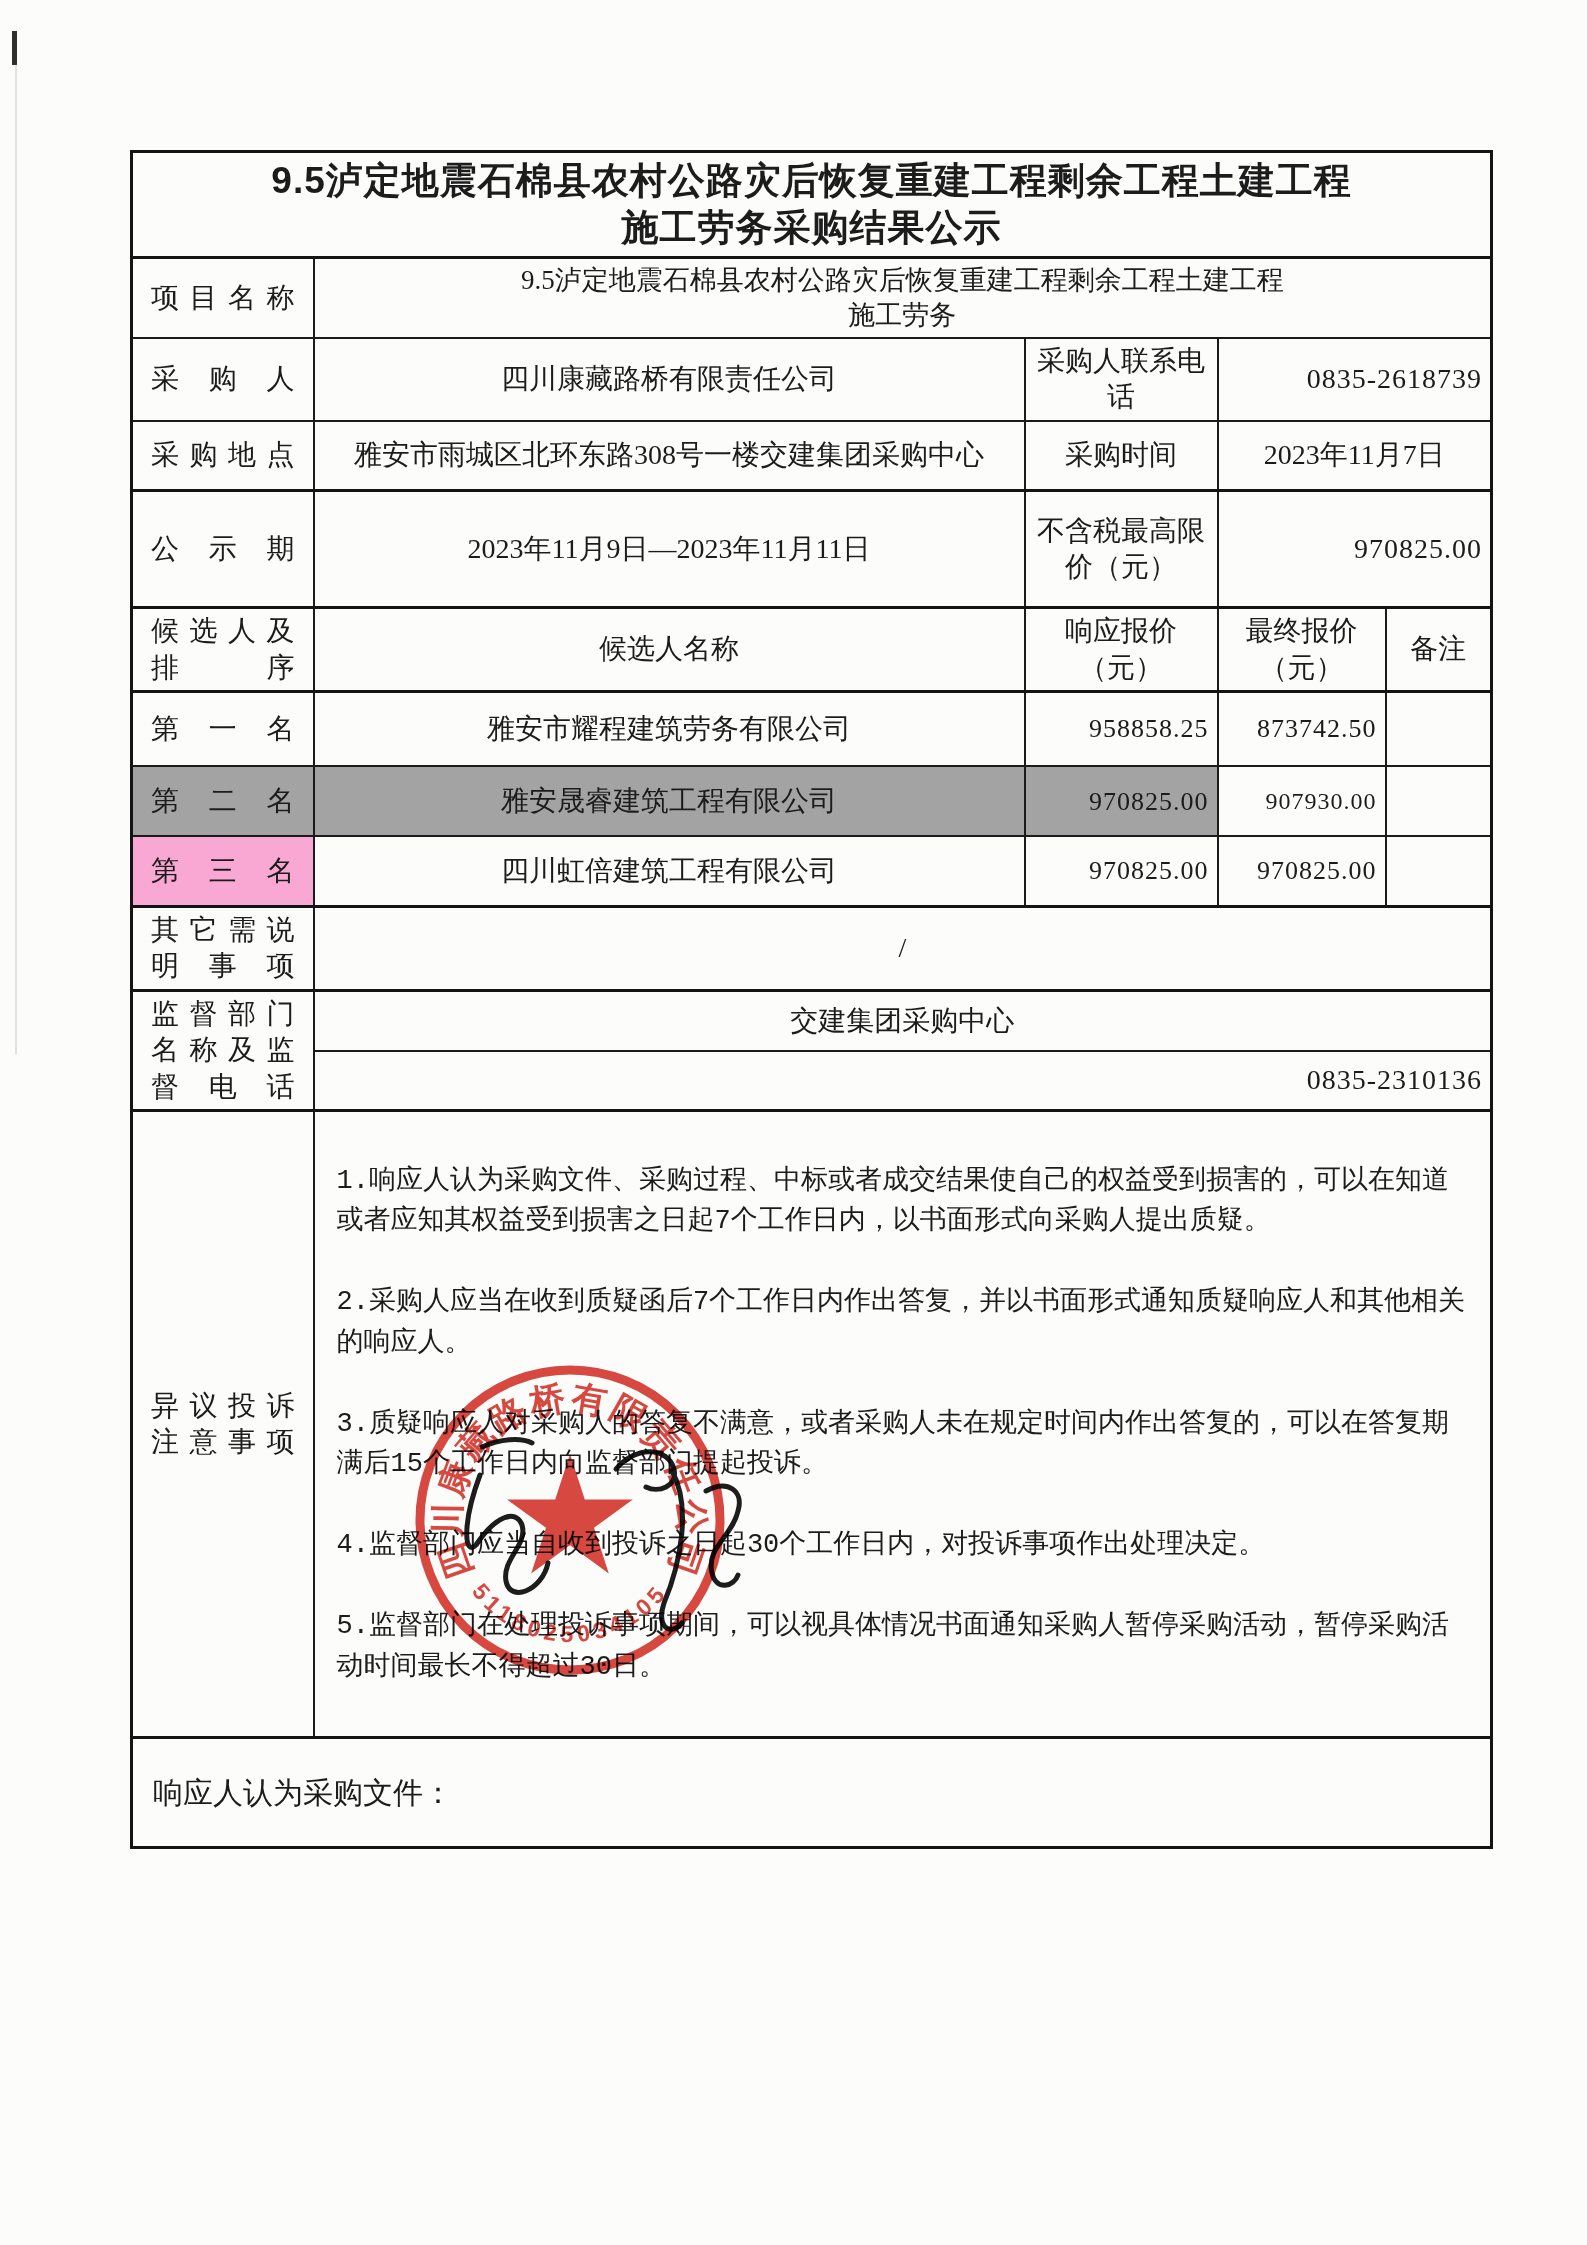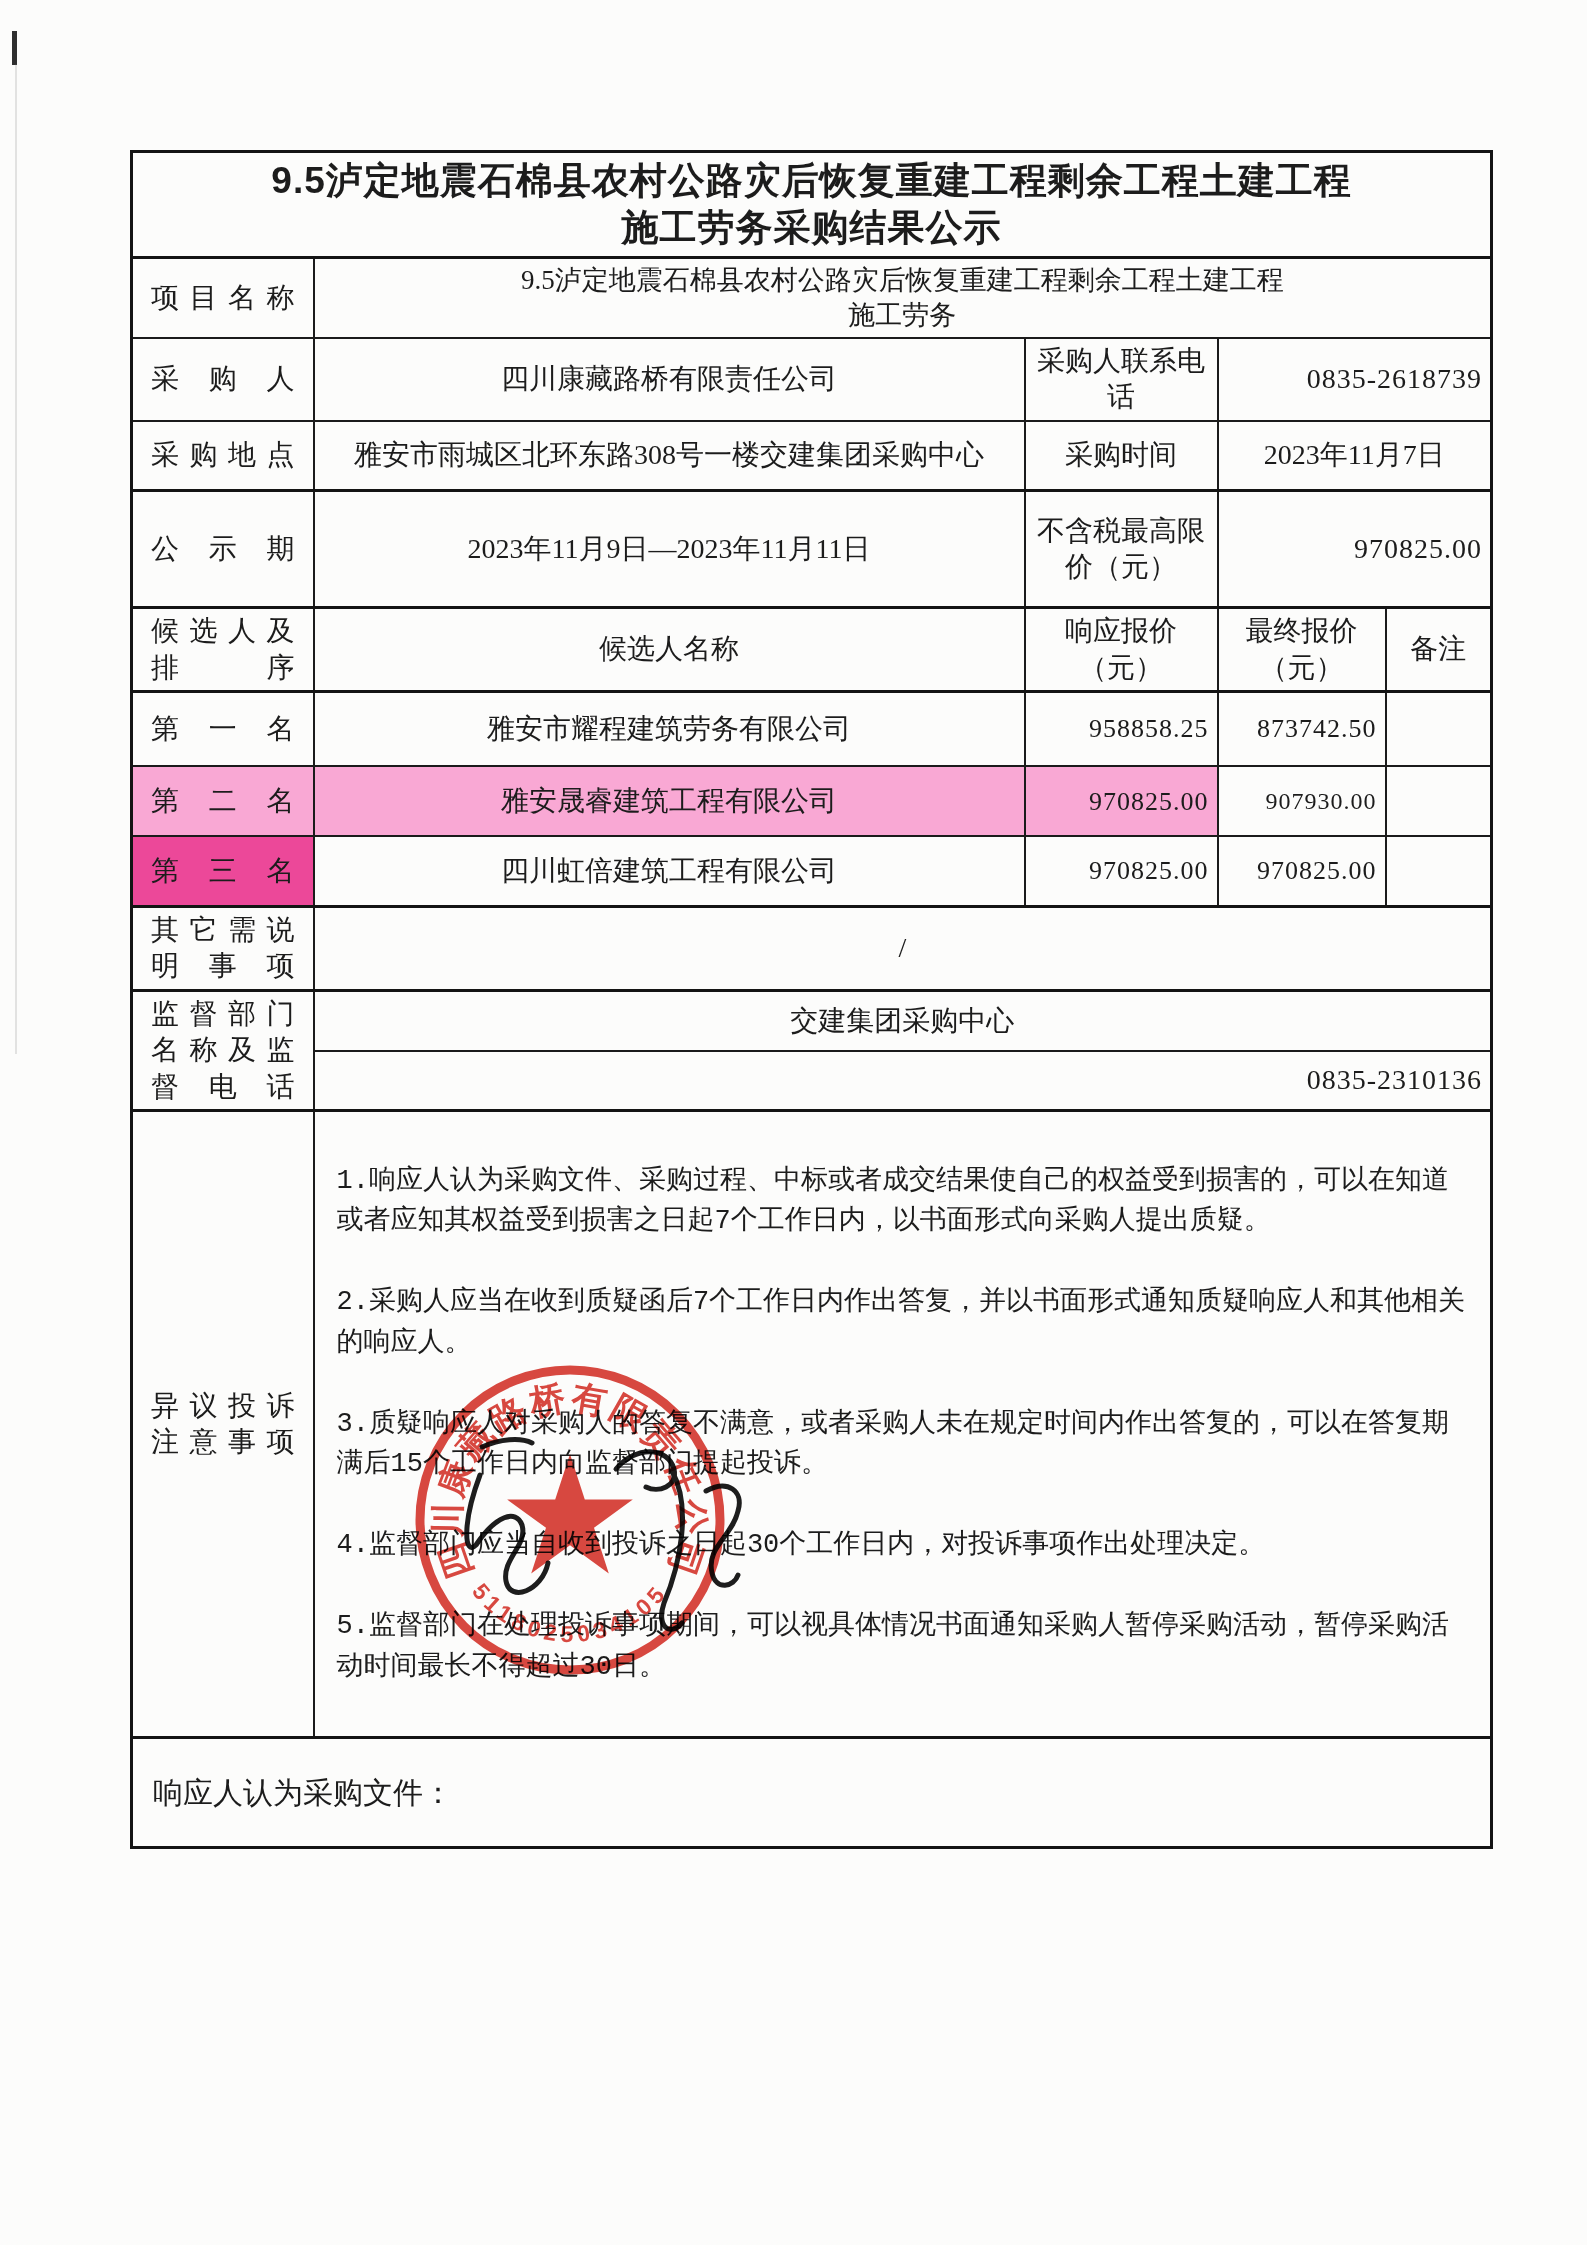--- a/index.html
+++ b/index.html
@@ -35,22 +35,22 @@
   tr.sect td{border-top:3px solid #141414;}
   td.objection-text{
     text-align:left;font-size:27px;line-height:1.5;
     padding:8px 22px;
     font-family:Liberation Mono, monospace;
   }
   tr.sign-row td{
     text-align:left;font-size:30px;padding-left:20px;
     border-top:3px solid #141414;
   }
-  .hl{background:#f9a8d4;}
-  .hl2{background:#ec4899;}
+  .hl{background:#a3a3a3;}
+  .hl2{background:#f9a8d4;}
   .num{letter-spacing:1px;text-align:right;}
   
   .stamp{position:absolute;left:390px;top:1340px;width:360px;height:360px;
          mix-blend-mode:multiply;opacity:0.9;}
   .stamp text{font-family:"Liberation Sans","DejaVu Sans",sans-serif;font-weight:bold;}
   .signature{position:absolute;left:420px;top:1395px;width:400px;height:300px;
              mix-blend-mode:multiply;}
   
   .scan-dash{position:absolute;left:12px;top:31px;width:5px;height:34px;background:#2f2f2f;}
   .scan-line{position:absolute;left:15px;top:64px;width:2px;height:990px;background:rgba(110,110,110,0.18);}

